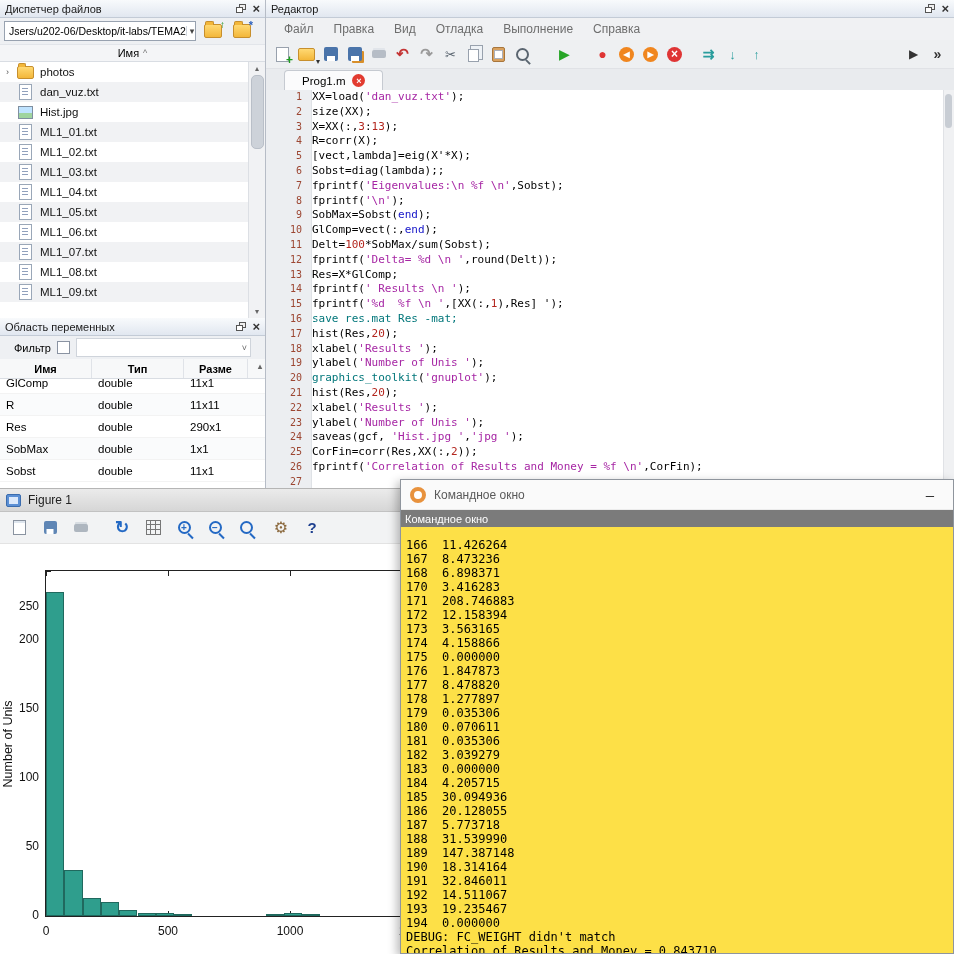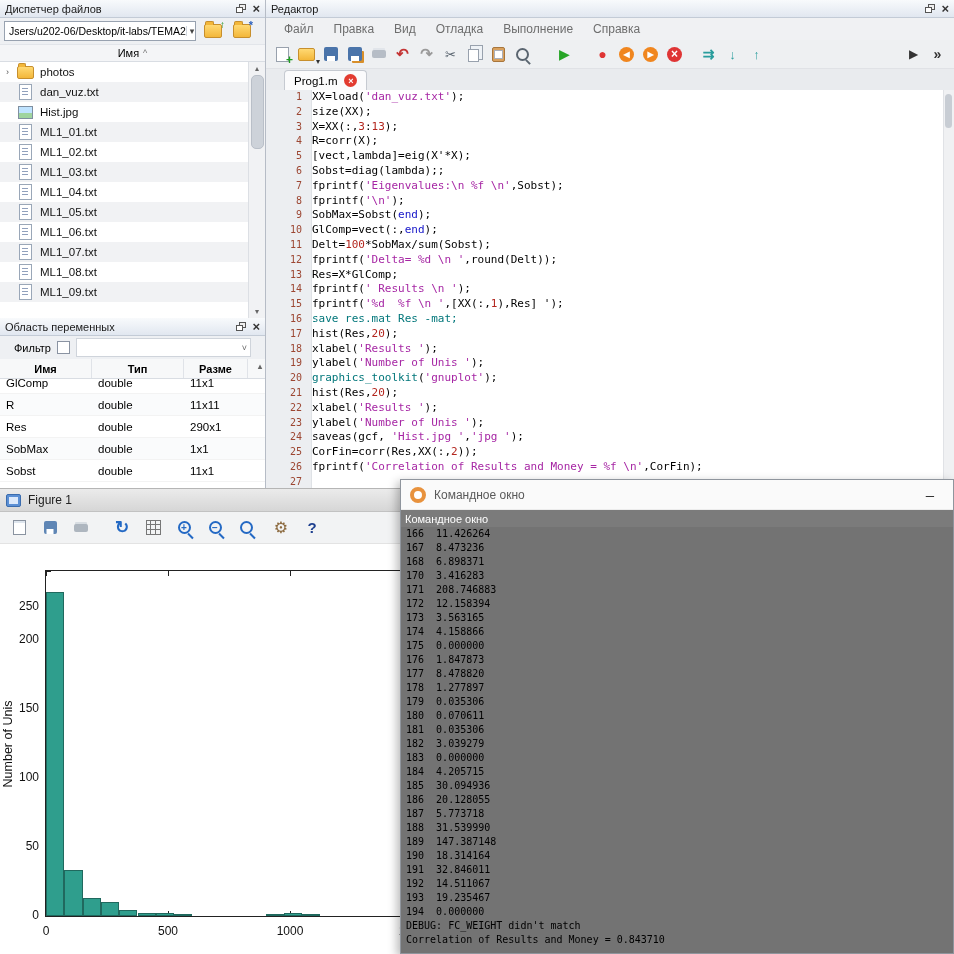--- a/index.html
+++ b/index.html
@@ -87,21 +87,21 @@
   .i-next-breakpoint::before{content:'▶'}
   .i-clear-breakpoints::before{content:'×';background:#df3535;font-size:12px}
   .i-step{margin-left:10px}
   .i-step::before{content:'⇉';color:#2a9d9d;font-size:14px;font-weight:bold}
   .i-step-in::before{content:'↓';color:#2a9d9d;font-size:13px;font-weight:bold}
   .i-step-out::before{content:'↑';color:#2a9d9d;font-size:13px;font-weight:bold}
   .i-run-secondary{margin-left:auto}
   .i-run-secondary::before{content:'▶';color:#333;font-size:12px}
   .i-overflow::before{content:'»';color:#333;font-size:14px;font-weight:bold}
   .tabbar{height:22px;background:#e9ebee;display:flex;align-items:flex-end;padding-left:18px;border-bottom:1px solid #d0d3d8;box-sizing:border-box}
-  .tab{background:#fbfbfc;border:1px solid #c6cad1;border-bottom:none;border-radius:4px 4px 0 0;height:20px;display:flex;align-items:center;gap:7px;padding:0 9px;font-size:11.5px;box-sizing:border-box}
+  .tab{background:#fbfbfc;border:1px solid #c6cad1;border-bottom:none;border-radius:4px 4px 0 0;height:20px;display:flex;align-items:center;gap:7px;padding:0 17px;font-size:11.5px;box-sizing:border-box}
   .tab-close{width:13px;height:13px;border-radius:50%;background:#e23b30;color:#fff;font-size:9px;display:flex;align-items:center;justify-content:center;font-weight:bold}
   #code{position:absolute;top:90px;left:0;right:10px;bottom:0;background:#fff;overflow:hidden;font-family:"DejaVu Sans Mono","Liberation Mono",monospace}
   .code-row{display:flex;height:14.8px;line-height:14.8px;font-size:11px}
   .gutter{flex:0 0 36px;text-align:right;padding-right:9px;background:#eceef1;border-right:1px solid #dfe2e6;color:#9c4632;font-size:10px}
   .ctext{white-space:pre;color:#000}
   .tok-t{color:#000}.tok-s{color:#a626a4}.tok-n{color:#b3261e}.tok-k{color:#1414c8}.tok-c{color:#00767a}
   #ed-scroll{position:absolute;top:90px;right:0;width:10px;bottom:0;background:#f0f1f3;border-left:1px solid #e0e2e6}
   #ed-scroll .sc-thumb2{position:absolute;top:4px;left:1px;width:7px;height:34px;background:#c8cdd4;border-radius:4px}
 
   
@@ -137,21 +137,21 @@
   .ylab{position:absolute;left:-45px;top:0;height:100%;width:14px;display:flex;align-items:center;justify-content:center}
   .ylab span{transform:rotate(-90deg);white-space:nowrap;font-size:12.5px;color:#111}
 
   
   #cmdwin{position:absolute;left:400px;top:479px;width:554px;height:475px;background:#fff;border:1px solid #8f959d;box-shadow:-3px 3px 9px rgba(0,0,0,.28);box-sizing:border-box}
   .cw-titlebar{height:30px;display:flex;align-items:center;padding:0 9px;gap:8px;background:#fafafa;border-bottom:1px solid #ececec;box-sizing:border-box}
   .octave-logo{width:16px;height:16px;border-radius:50%;border:4.5px solid #e8923d;box-sizing:border-box;background:#fff}
   .cw-title{font-size:12px;color:#5a5a5a}
   .cw-min{margin-left:auto;font-size:15px;color:#333;padding:0 10px}
   .cw-strip{height:17px;background:#7b7b7b;color:#fff;font-size:11px;display:flex;align-items:center;padding-left:4px}
-  .cw-content{position:absolute;top:47px;left:0;right:0;bottom:0;background:#737373;font-family:"DejaVu Sans Mono","Liberation Mono",monospace;font-size:10px;line-height:14px;padding:0 0 0 5px;overflow:hidden;color:#000}
+  .cw-content{position:absolute;top:47px;left:0;right:0;bottom:0;background:#fde047;font-family:"DejaVu Sans Mono","Liberation Mono",monospace;font-size:12px;line-height:14px;padding:11px 0 0 5px;overflow:hidden;color:#000}
   .cw-line{white-space:pre}
 </style>
 </head>
 <body>
 
 <div id="app">
 
   <section id="file-browser">
     <div class="titlebar">
       <span>Диспетчер файлов</span>

